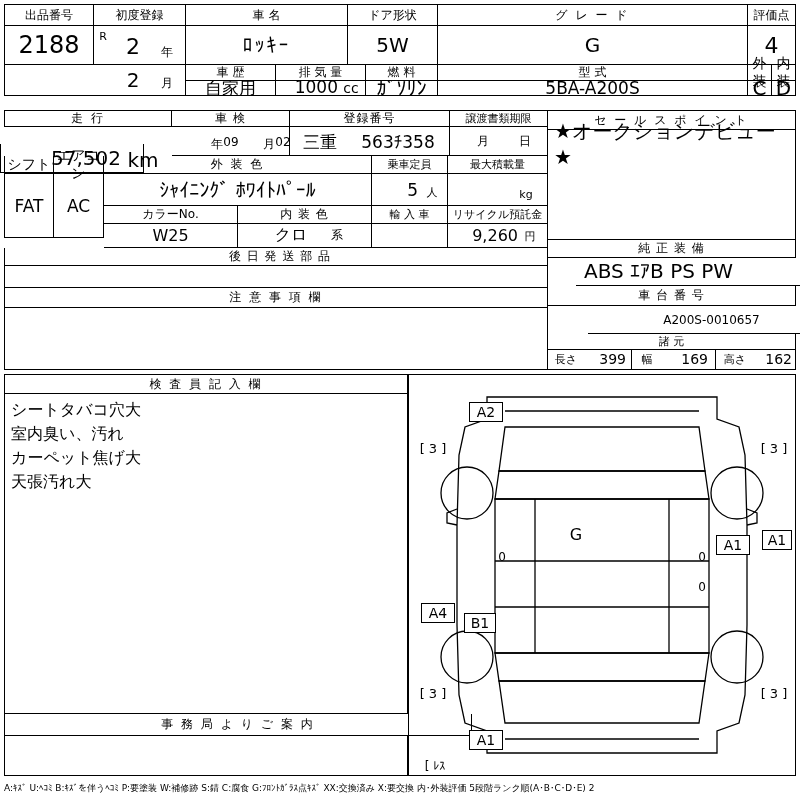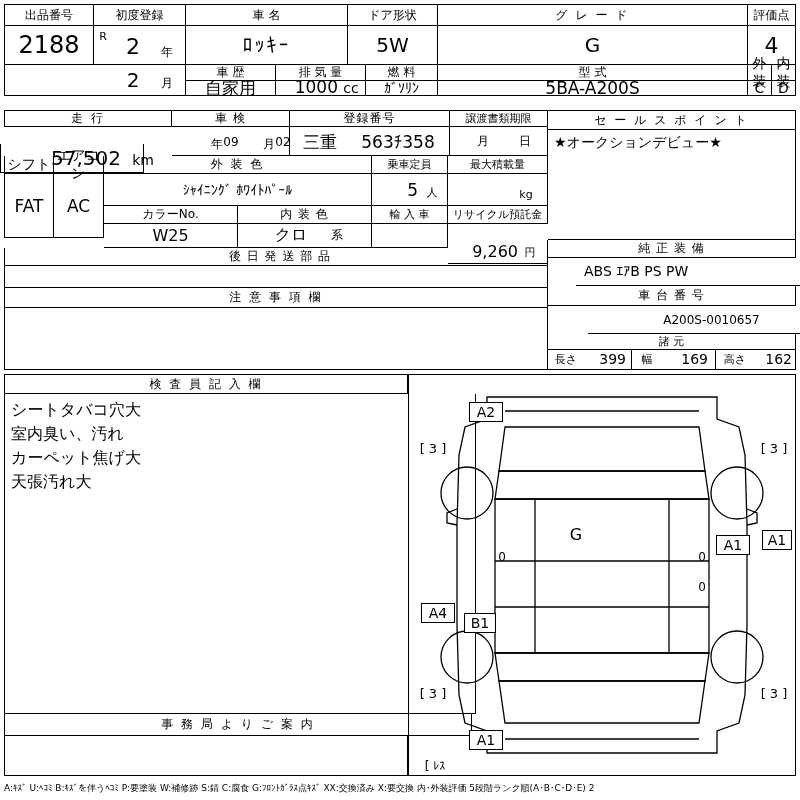--- a/index.html
+++ b/index.html
@@ -12,21 +12,21 @@
   }
   .sheet{position:relative;width:800px;height:800px;}
   .box{position:absolute;box-sizing:border-box;border:1px solid #000;}
   .lbl{position:absolute;box-sizing:border-box;display:flex;align-items:center;justify-content:center;}
   .ctr{display:flex;align-items:center;justify-content:center;text-align:center;}
   .t10{font-size:14px;}
   .t11{font-size:11px;}
   .t12{font-size:12px;}
   .t13{font-size:13px;}
   .t14{font-size:14px;}
-  .t15{font-size:14px;}
+  .t15{font-size:20px;}
   .t16{font-size:16px;}
   .t17{font-size:17px;}
   .t18{font-size:12px;margin-left:40px;}
   .t20{font-size:20px;}
   .t22{font-size:22px;}
   .t24{font-size:24px;}
   .sp1{letter-spacing:1px;}
   .sp2{letter-spacing:2px;}
   .footnote{position:absolute;font-size:9px;white-space:nowrap;}
 </style>
@@ -134,21 +134,21 @@
   <div class="box ctr t12 sp1" style="left:238px;top:206px;width:134px;height:18px;border-top:none;border-left:none;">内 装 色</div>
   <div class="box" style="left:238px;top:224px;width:134px;height:24px;border-top:none;border-left:none;">
     <div class="lbl t16" style="left:26px;top:0px;width:54px;height:22px;border:none;">クロ</div>
     <div class="lbl t12" style="left:88px;top:3px;width:22px;height:16px;border:none;">系</div>
   </div>
 
   <div class="box ctr t11" style="left:372px;top:206px;width:76px;height:18px;border-top:none;border-left:none;">輸 入 車</div>
   <div class="box ctr t13" style="left:372px;top:224px;width:76px;height:24px;border-top:none;border-left:none;"></div>
 
   <div class="box ctr t11" style="left:448px;top:206px;width:100px;height:18px;border-top:none;border-left:none;">リサイクル預託金</div>
-  <div class="box" style="left:448px;top:224px;width:100px;height:24px;border-top:none;border-left:none;margin-top:16px;">
+  <div class="box" style="left:448px;top:224px;width:100px;height:24px;border-top:none;border-left:none;">
     <div class="lbl t16" style="left:6px;top:0px;width:64px;height:22px;border:none;justify-content:flex-end;">9,260</div>
     <div class="lbl t11" style="left:72px;top:4px;width:20px;height:16px;border:none;">円</div>
   </div>
 
   <div class="box ctr t12 sp1" style="left:4px;top:248px;width:544px;height:18px;border-top:none;padding-left:8px;">後 日 発 送 部 品</div>
   <div class="box" style="left:4px;top:266px;width:544px;height:22px;border-top:none;"></div>
 
   <div class="box ctr t12 sp2" style="left:4px;top:288px;width:544px;height:20px;border-top:none;">注 意 事 項 欄</div>
   <div class="box" style="left:4px;top:308px;width:544px;height:62px;border-top:none;"></div>
 
@@ -174,21 +174,21 @@
   <div class="box" style="left:632px;top:350px;width:84px;height:20px;border-left:none;border-top:none;">
     <div class="lbl t11" style="left:4px;top:1px;width:22px;height:16px;border:none;">幅</div>
     <div class="lbl t14" style="left:28px;top:-1px;width:48px;height:20px;border:none;justify-content:flex-end;">169</div>
   </div>
   <div class="box" style="left:716px;top:350px;width:80px;height:20px;border-left:none;border-top:none;">
     <div class="lbl t11" style="left:4px;top:1px;width:30px;height:16px;border:none;">高さ</div>
     <div class="lbl t14" style="left:34px;top:-1px;width:42px;height:20px;border:none;justify-content:flex-end;">162</div>
   </div>
 
   <div class="box ctr t12 sp2" style="left:4px;top:374px;width:404px;height:20px;">検 査 員 記 入 欄</div>
-  <div class="box" style="left:4px;top:394px;width:472px;height:320px;border-top:none;">
+  <div class="box" style="left:4px;top:394px;width:404px;height:320px;border-top:none;">
     <div class="lbl t16" style="left:6px;top:4px;width:392px;height:24px;border:none;justify-content:flex-start;">シートタバコ穴大</div>
     <div class="lbl t16" style="left:6px;top:28px;width:392px;height:24px;border:none;justify-content:flex-start;">室内臭い、汚れ</div>
     <div class="lbl t16" style="left:6px;top:52px;width:392px;height:24px;border:none;justify-content:flex-start;">カーペット焦げ大</div>
     <div class="lbl t16" style="left:6px;top:76px;width:392px;height:24px;border:none;justify-content:flex-start;">天張汚れ大</div>
   </div>
 
   <div class="box ctr t12 sp2" style="left:4px;top:714px;width:468px;height:22px;border-top:none;">事 務 局 よ り ご 案 内</div>
   <div class="box" style="left:4px;top:736px;width:404px;height:40px;border-top:none;"></div>
 
   <div class="box" style="left:408px;top:374px;width:388px;height:402px;">

